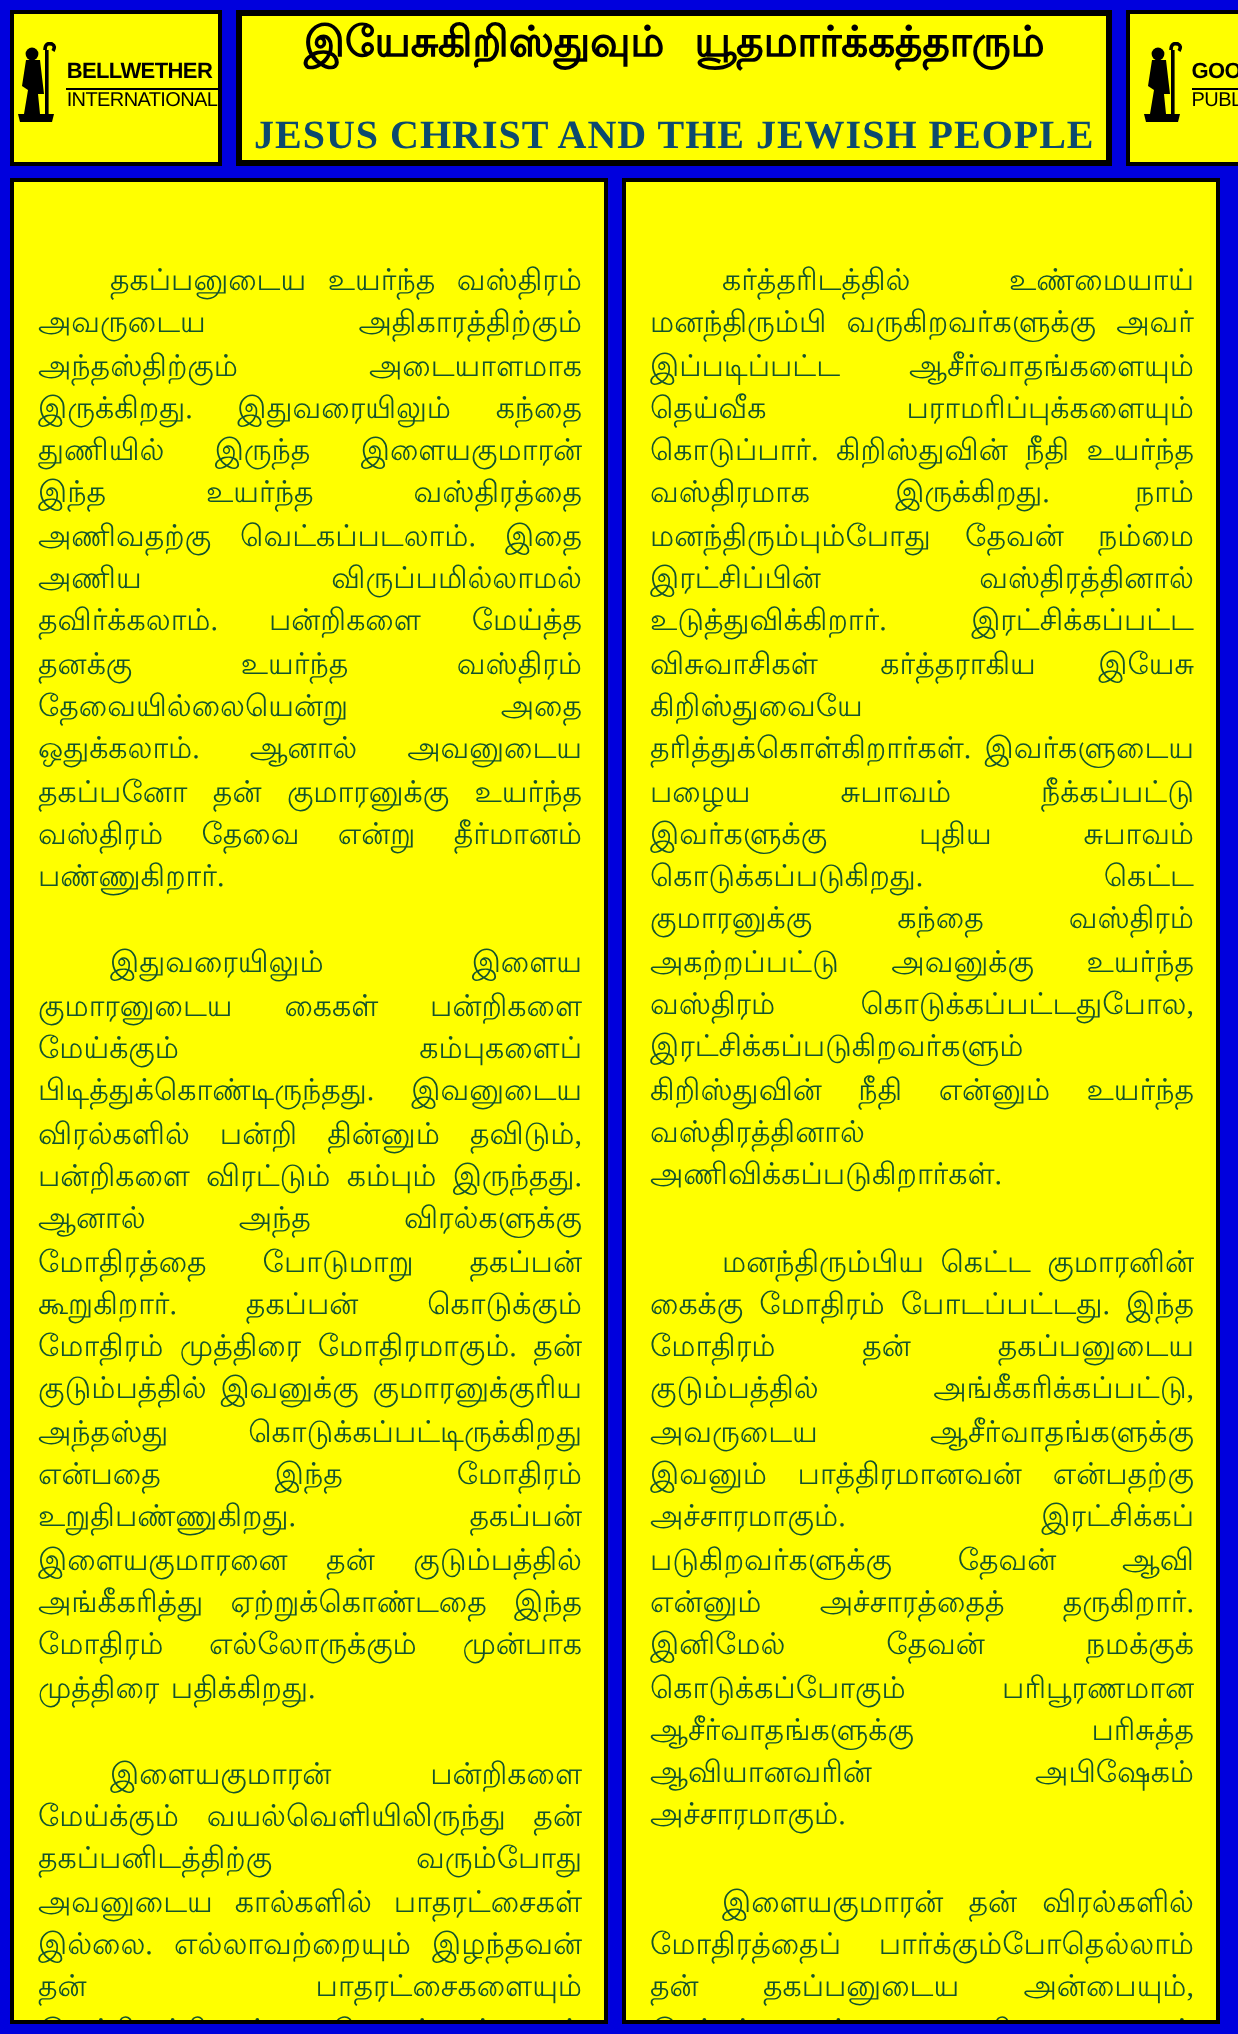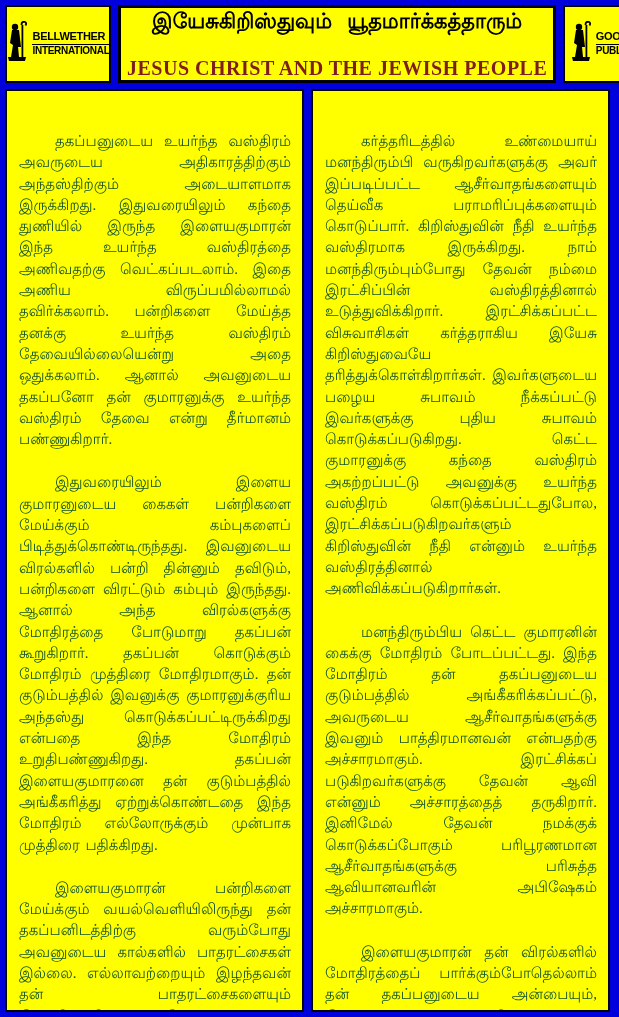--- a/index.html
+++ b/index.html
@@ -26,36 +26,36 @@
   .logo-figure{flex:0 0 auto;}
   .logo-text{display:flex;flex-direction:column;line-height:1.05;}
   .logo-line1{
     font-family:"Liberation Sans","DejaVu Sans",sans-serif;
     font-weight:bold;font-size:11px;color:#000;
     border-bottom:1.5px solid #000;padding-bottom:1px;
     letter-spacing:-0.3px;white-space:nowrap;
   }
   .logo-line2{
     font-family:"Liberation Sans","DejaVu Sans",sans-serif;
-    font-weight:bold;font-size:10px;color:#000;
+    font-weight:normal;font-size:10px;color:#000;
     letter-spacing:-0.3px;white-space:nowrap;padding-top:1px;
   }
   .title-box{
     box-sizing:border-box;flex:1 1 auto;
     background:#FFFF00;border:3px solid #000;
     display:flex;flex-direction:column;align-items:center;justify-content:center;
     gap:21px;padding:4px 6px;
   }
   .title-tamil{
     font-weight:bold;font-size:21px;color:#000;
     word-spacing:10px;white-space:nowrap;
   }
   .title-english{
     font-family:"Liberation Serif","DejaVu Serif",serif;
-    font-weight:bold;font-size:20px;color:#7f1d1d;
+    font-weight:bold;font-size:20px;color:#0c4a6e;
     letter-spacing:0.5px;white-space:nowrap;
   }
   
   .body-row{display:flex;gap:7px;flex:1 1 auto;min-height:0;}
   .text-column{
     box-sizing:border-box;flex:1 1 0;
     background:#FFFF00;border:2px solid #000;
     overflow:hidden;
     padding:40px 11px 10px 12px;
   }

